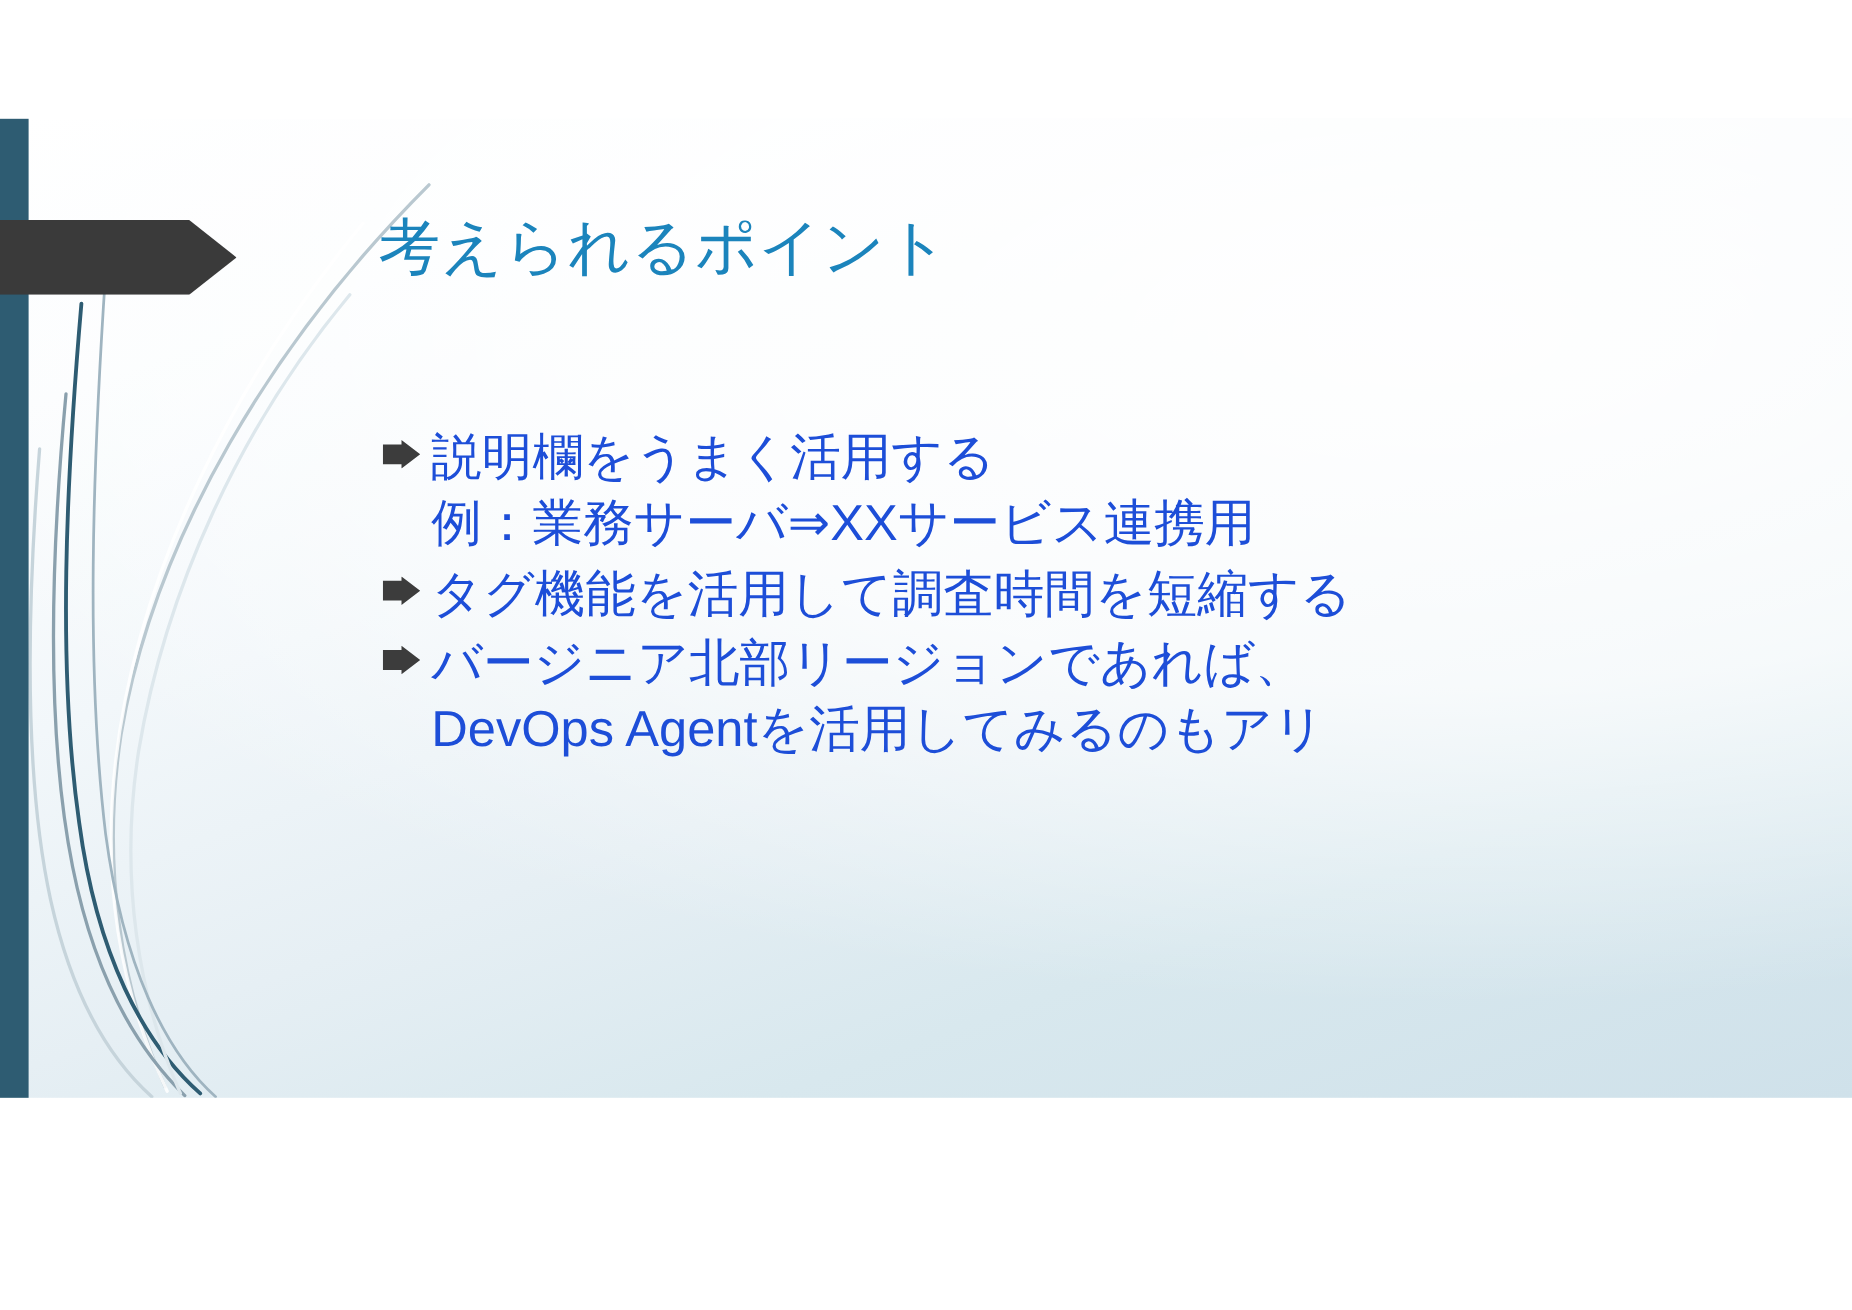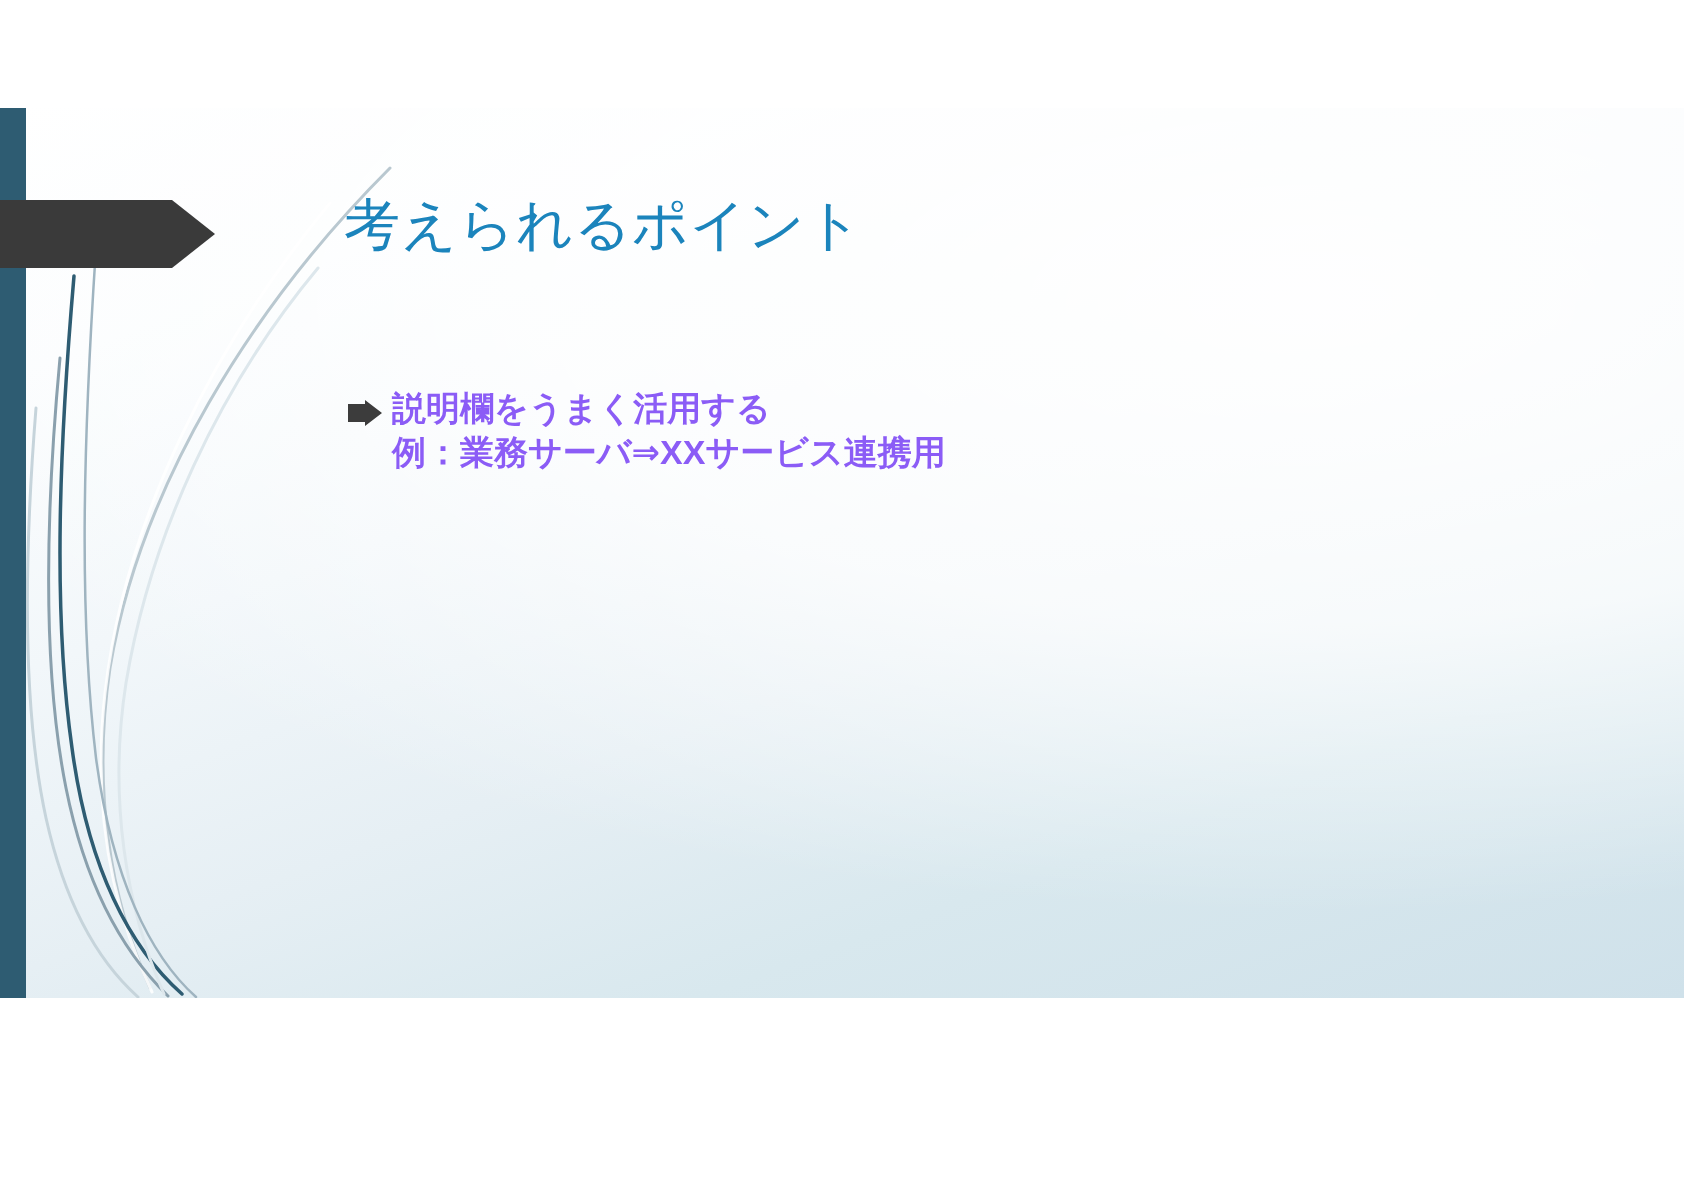--- a/index.html
+++ b/index.html
@@ -115,26 +115,26 @@
     margin-bottom: 4px;
   }
   .bullet-marker {
     flex: 0 0 auto;
     width: 44px;
     padding-top: 14px;
     line-height: 0;
   }
   .bullet-text {
     flex: 1 1 auto;
-    font-size: 34px;
+    font-size: 46px;
     line-height: 1.30;
     letter-spacing: 0px;
     white-space: pre-line;
-    color: #8b5cf6;
-    font-weight: 700;
+    color: #1d4ed8;
+    font-weight: 400;
   }
 </style>
 </head>
 <body>
 
 <div id="slide">
 
   <div id="slide-body"></div>
 
   <svg id="stems" viewBox="0 0 400 890" preserveAspectRatio="none">
@@ -162,17 +162,34 @@
     <div class="bullet-row">
       <span class="bullet-marker">
         <svg width="34" height="26" viewBox="0 0 34 26" aria-hidden="true">
           <polygon points="0,4 17,4 17,0 34,13 17,26 17,22 0,22" fill="#3c3c3c"></polygon>
         </svg>
       </span>
       <span class="bullet-text">説明欄をうまく活用する
 例：業務サーバ⇒XXサービス連携用</span>
     </div>
 
+    <div class="bullet-row">
+      <span class="bullet-marker">
+        <svg width="34" height="26" viewBox="0 0 34 26" aria-hidden="true">
+          <polygon points="0,4 17,4 17,0 34,13 17,26 17,22 0,22" fill="#3c3c3c"></polygon>
+        </svg>
+      </span>
+      <span class="bullet-text">タグ機能を活用して調査時間を短縮する</span>
+    </div>
 
 
+    <div class="bullet-row">
+      <span class="bullet-marker">
+        <svg width="34" height="26" viewBox="0 0 34 26" aria-hidden="true">
+          <polygon points="0,4 17,4 17,0 34,13 17,26 17,22 0,22" fill="#3c3c3c"></polygon>
+        </svg>
+      </span>
+      <span class="bullet-text">バージニア北部リージョンであれば、
+DevOps Agentを活用してみるのもアリ</span>
+    </div>
 
   </div>
 </div>
 
 </body></html>

